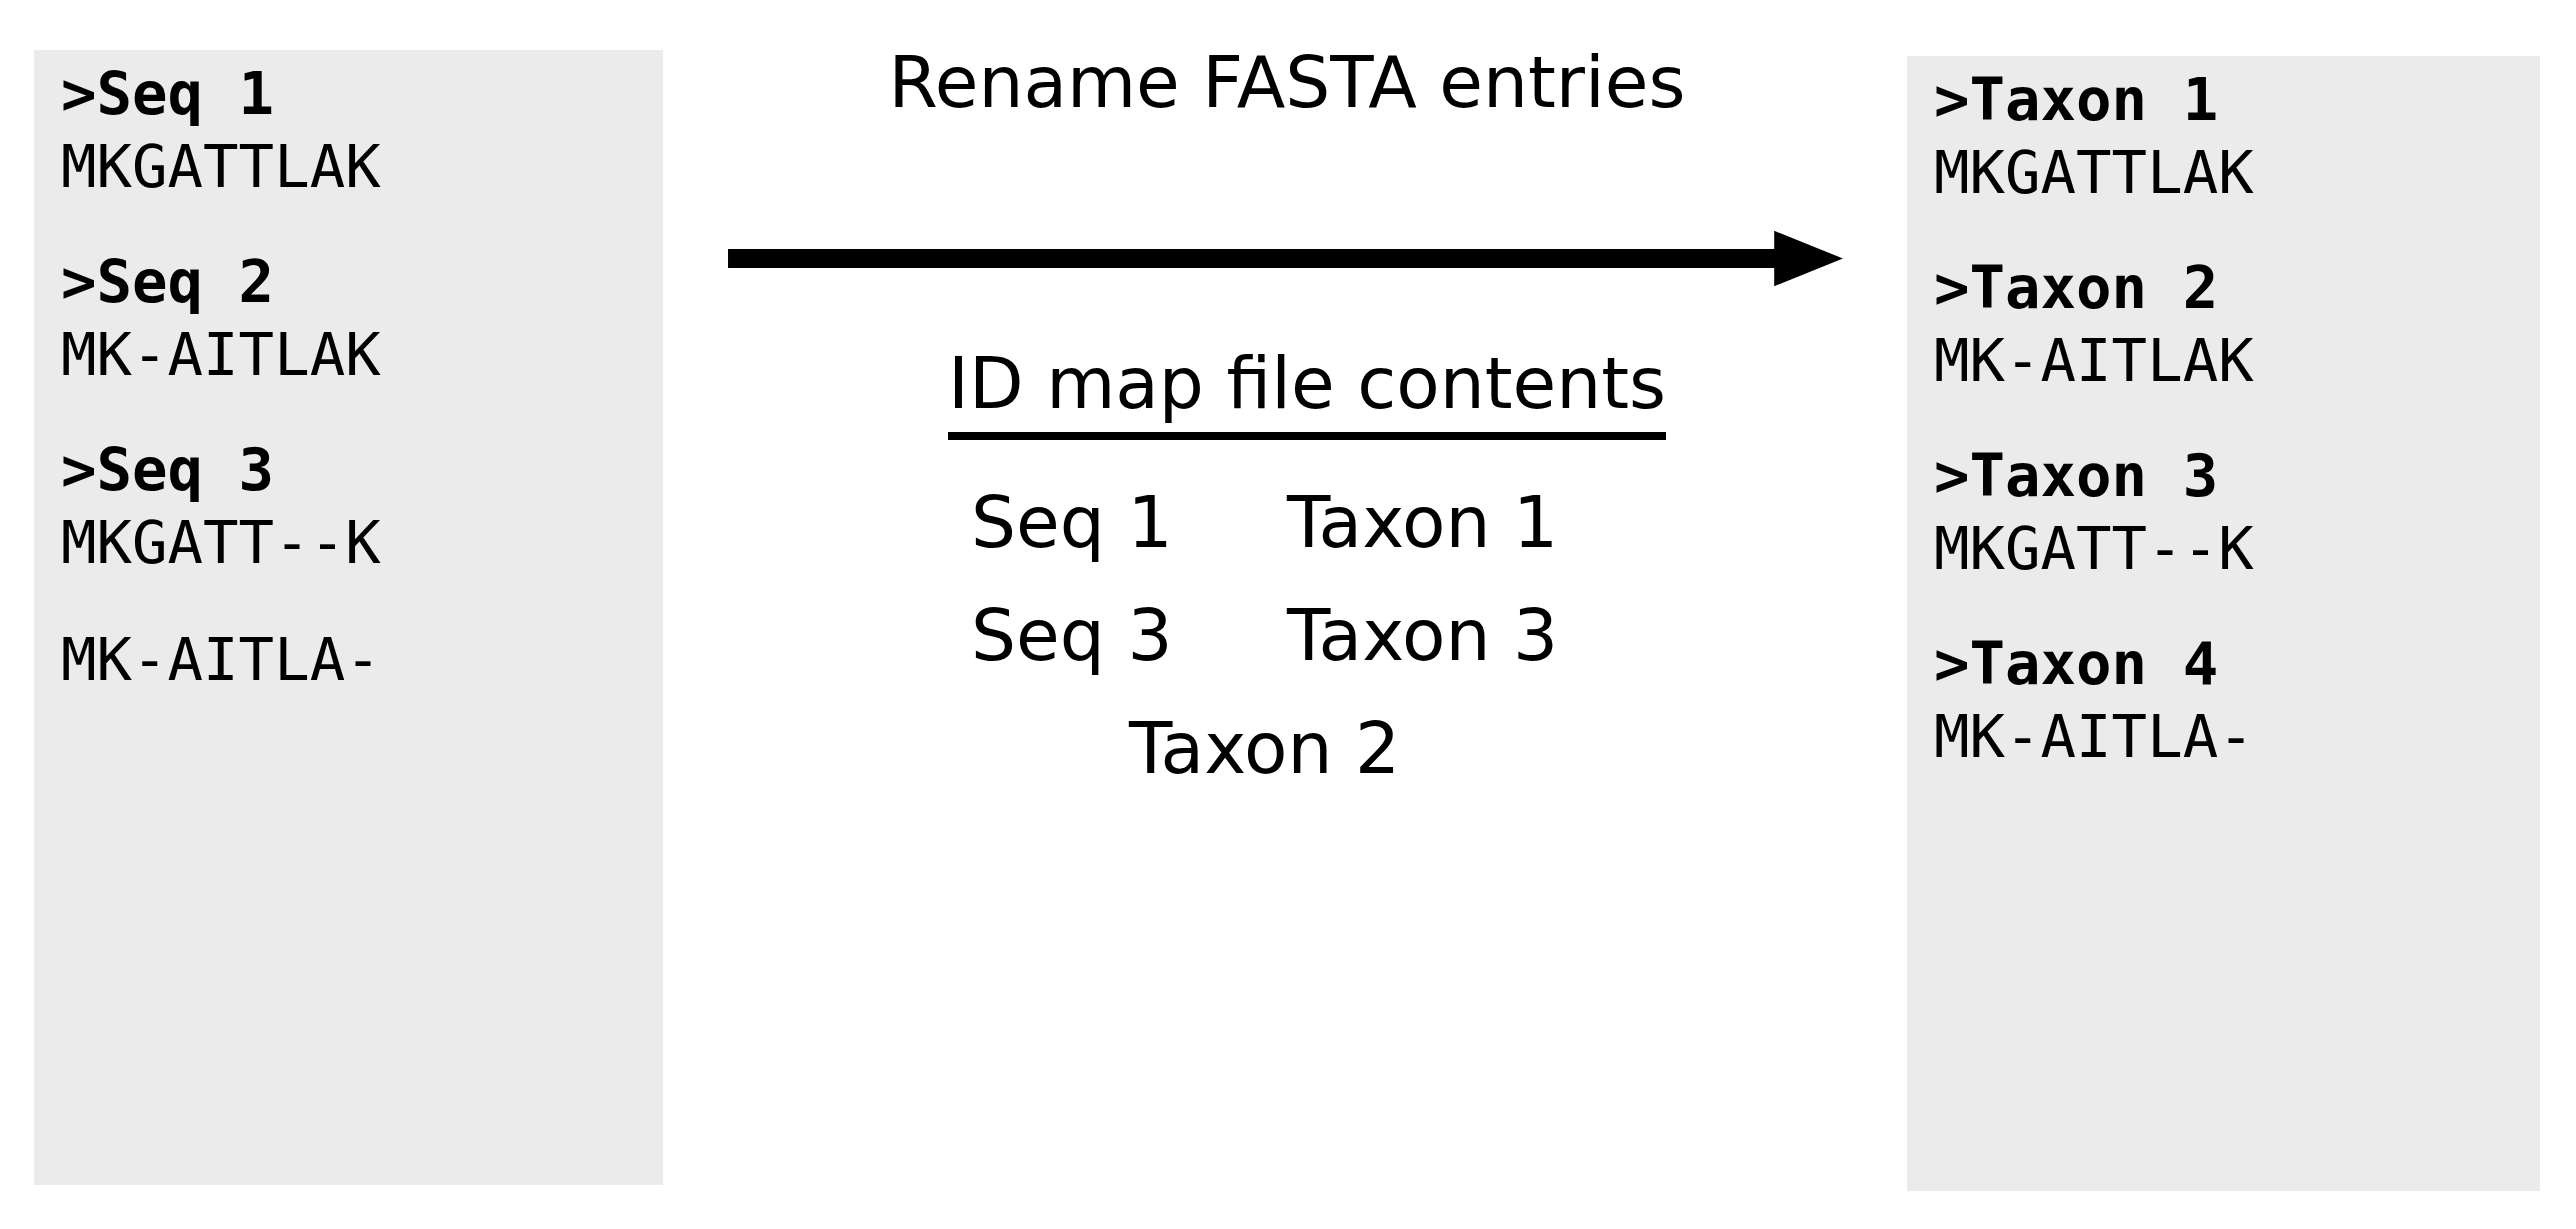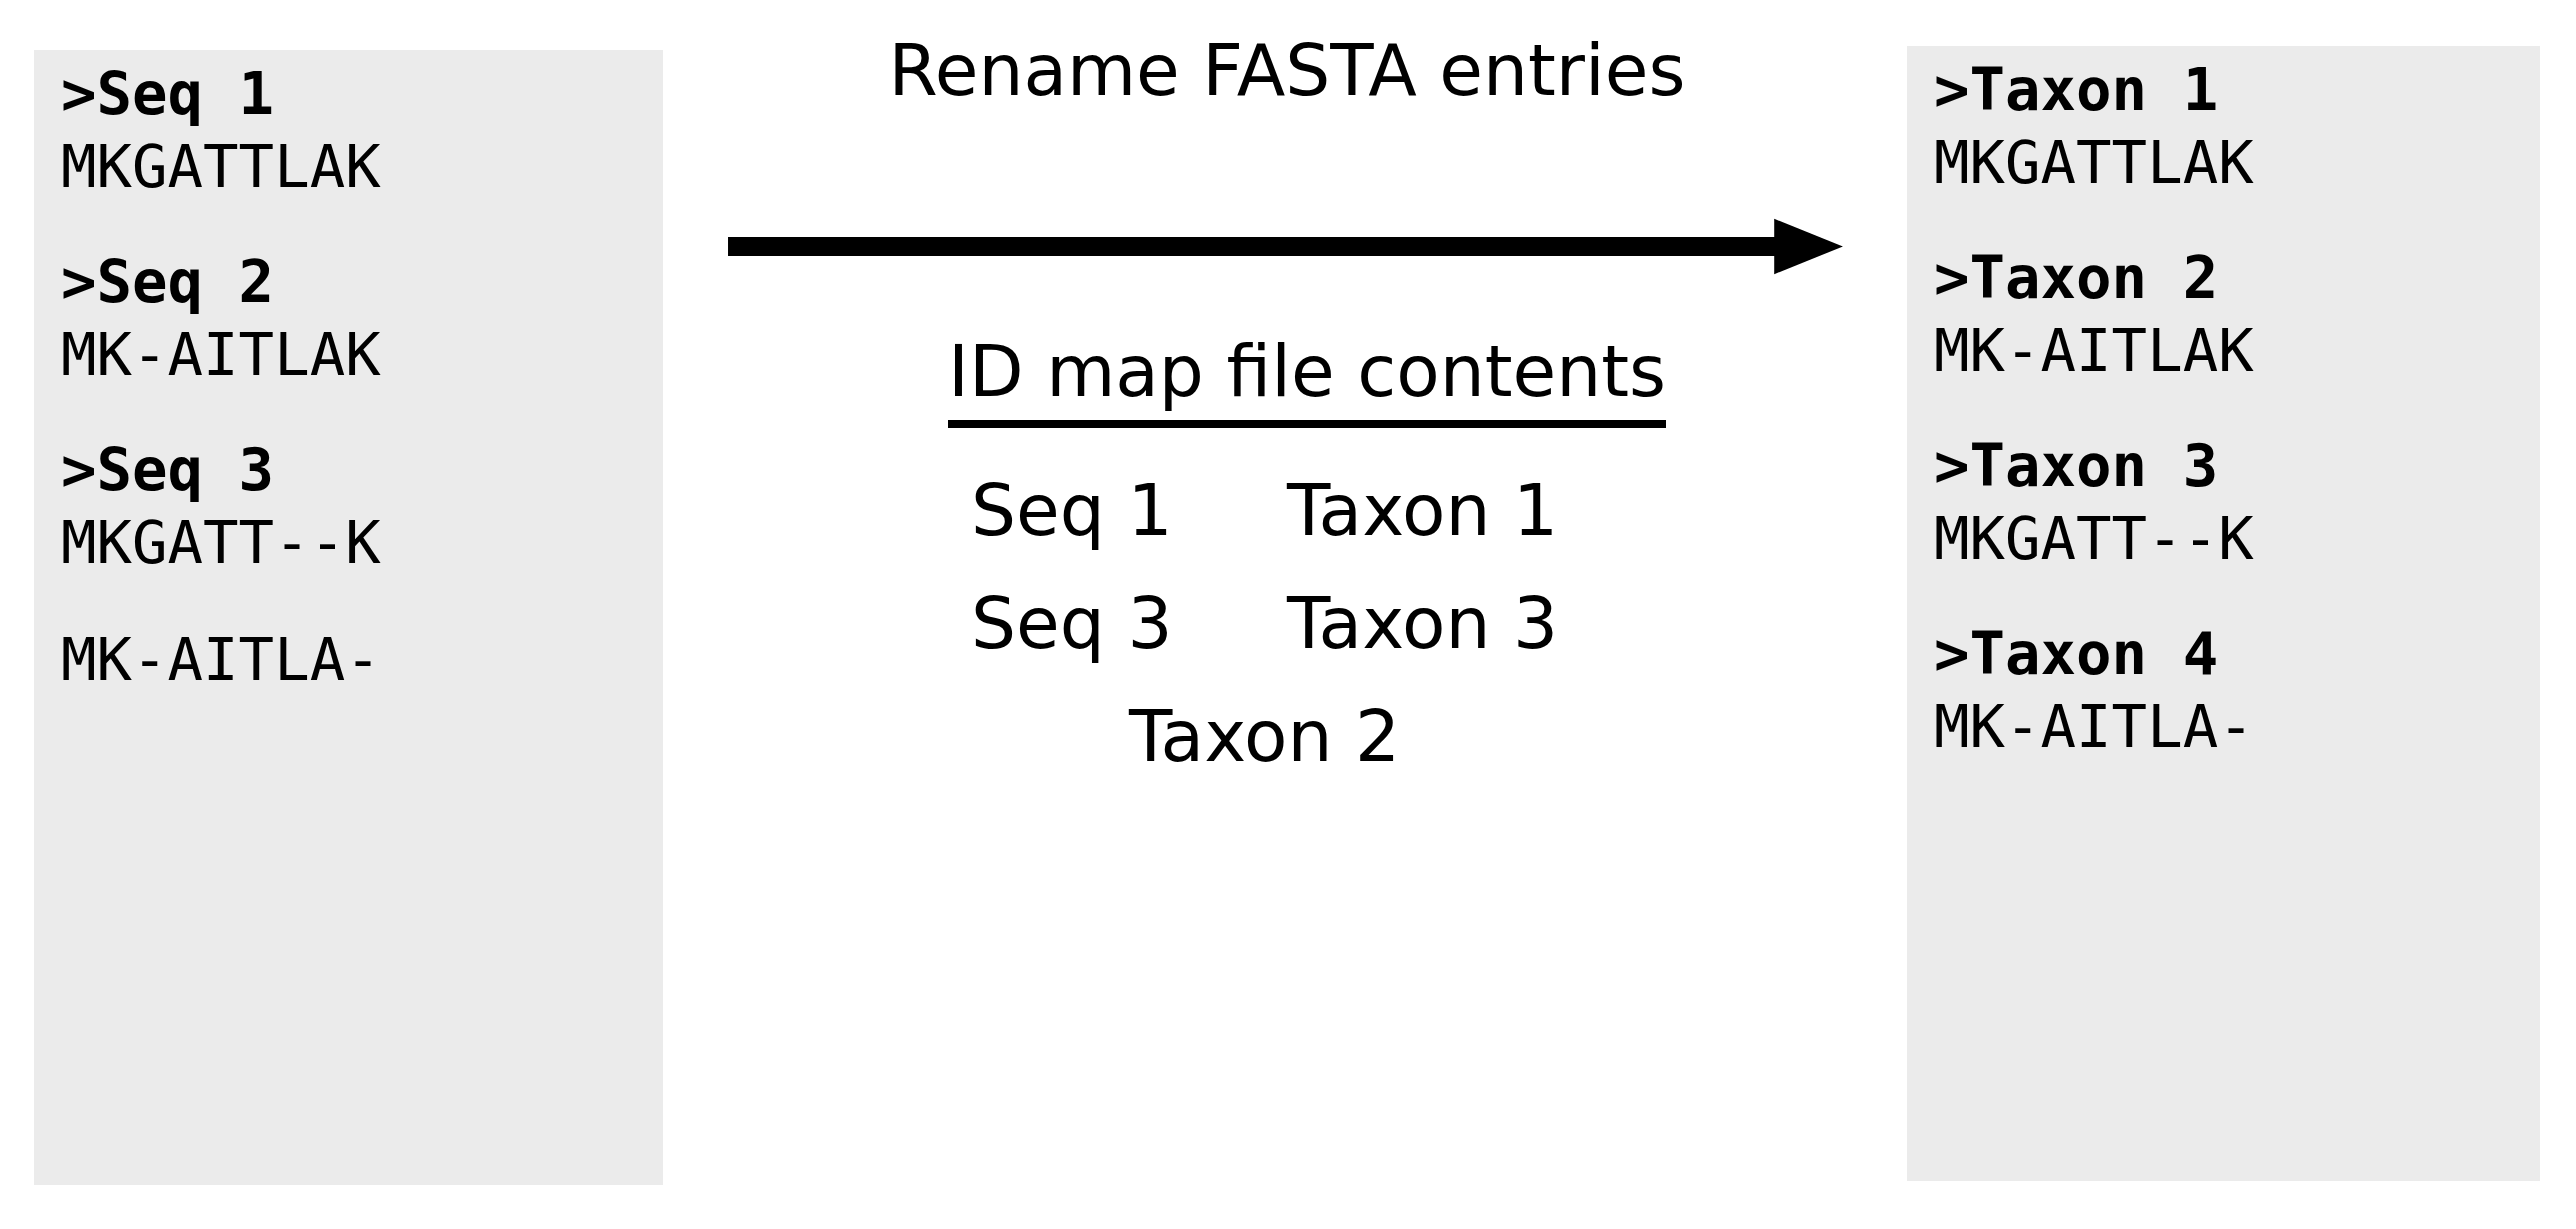--- a/index.html
+++ b/index.html
@@ -17,21 +17,21 @@
     color: #000000;
   }
 
   
   .fasta-panel {
     position: absolute;
     background: #ebebeb;
     box-sizing: border-box;
   }
   #panel-input  { left: 34px;   top: 50px; width: 629px; height: 1135px; }
-  #panel-output { left: 1907px; top: 46px; width: 633px; height: 1135px; }
+  #panel-output { left: 1907px; top: 56px; width: 633px; height: 1135px; }
 
   .fasta-entries {
     position: absolute;
     left: 27px;
     top: 7.7px;
     right: 0;
   }
   .fasta-entry {
     margin-bottom: 42px;
   }
@@ -51,21 +51,21 @@
     font-size: 59px;
     line-height: 75px;
     letter-spacing: 0px;
     white-space: pre;
   }
 
   
   #middle {
     position: absolute;
     left: 670px;
-    top: 0;
+    top: 12px;
     width: 1234px;
     height: 886px;
   }
 
   #arrow-label {
     position: absolute;
     left: 0;
     top: 29px;
     width: 1234px;
     text-align: center;

